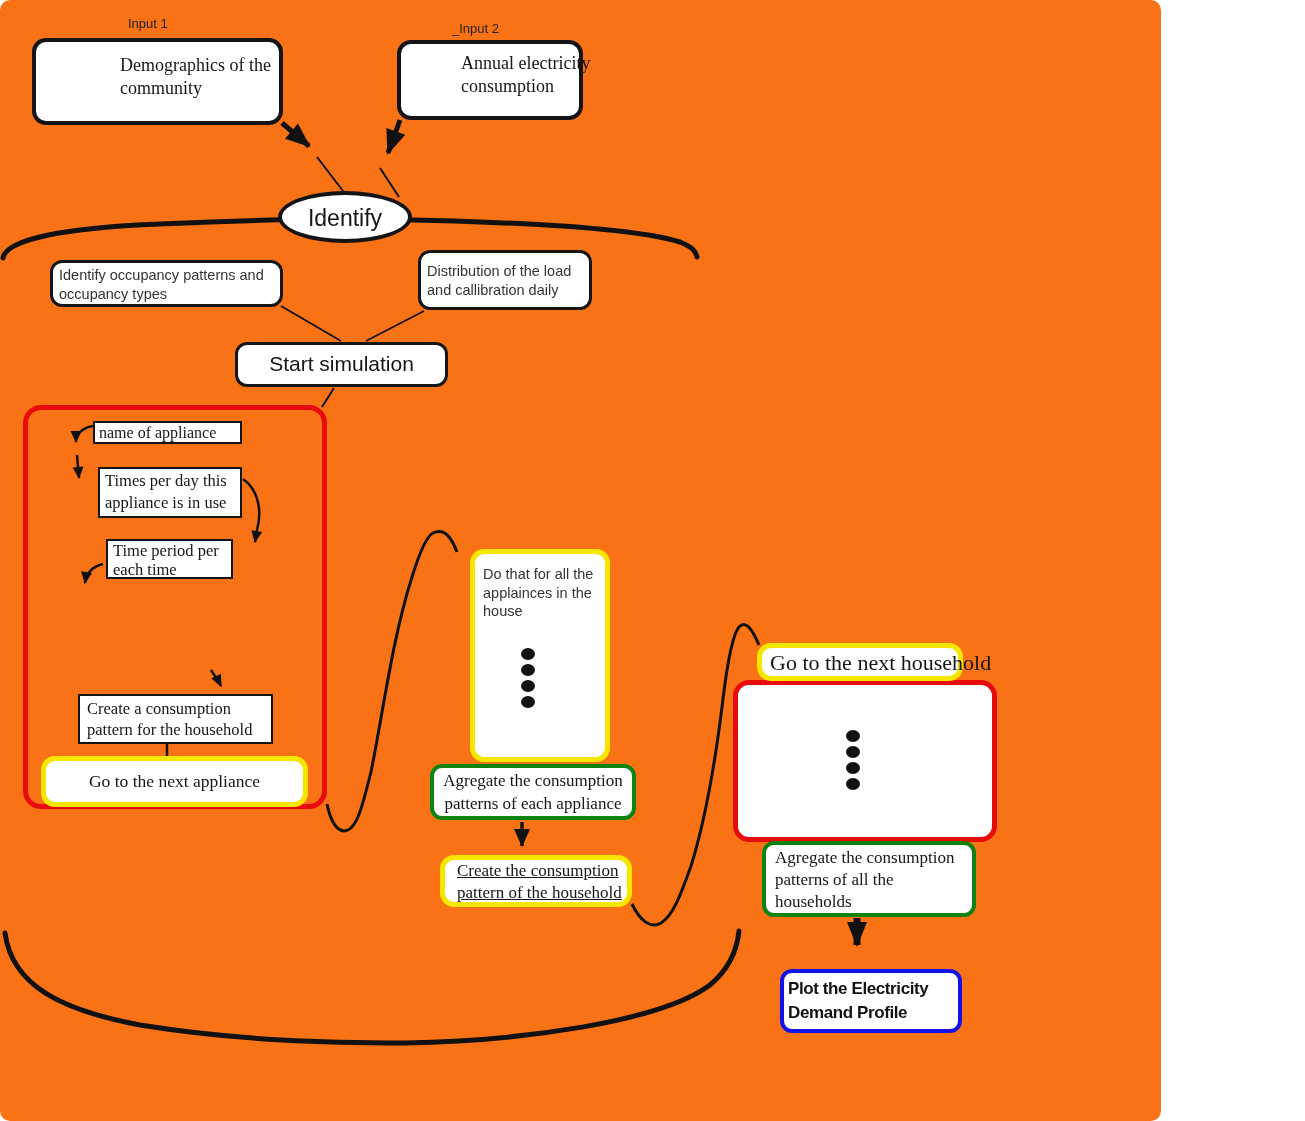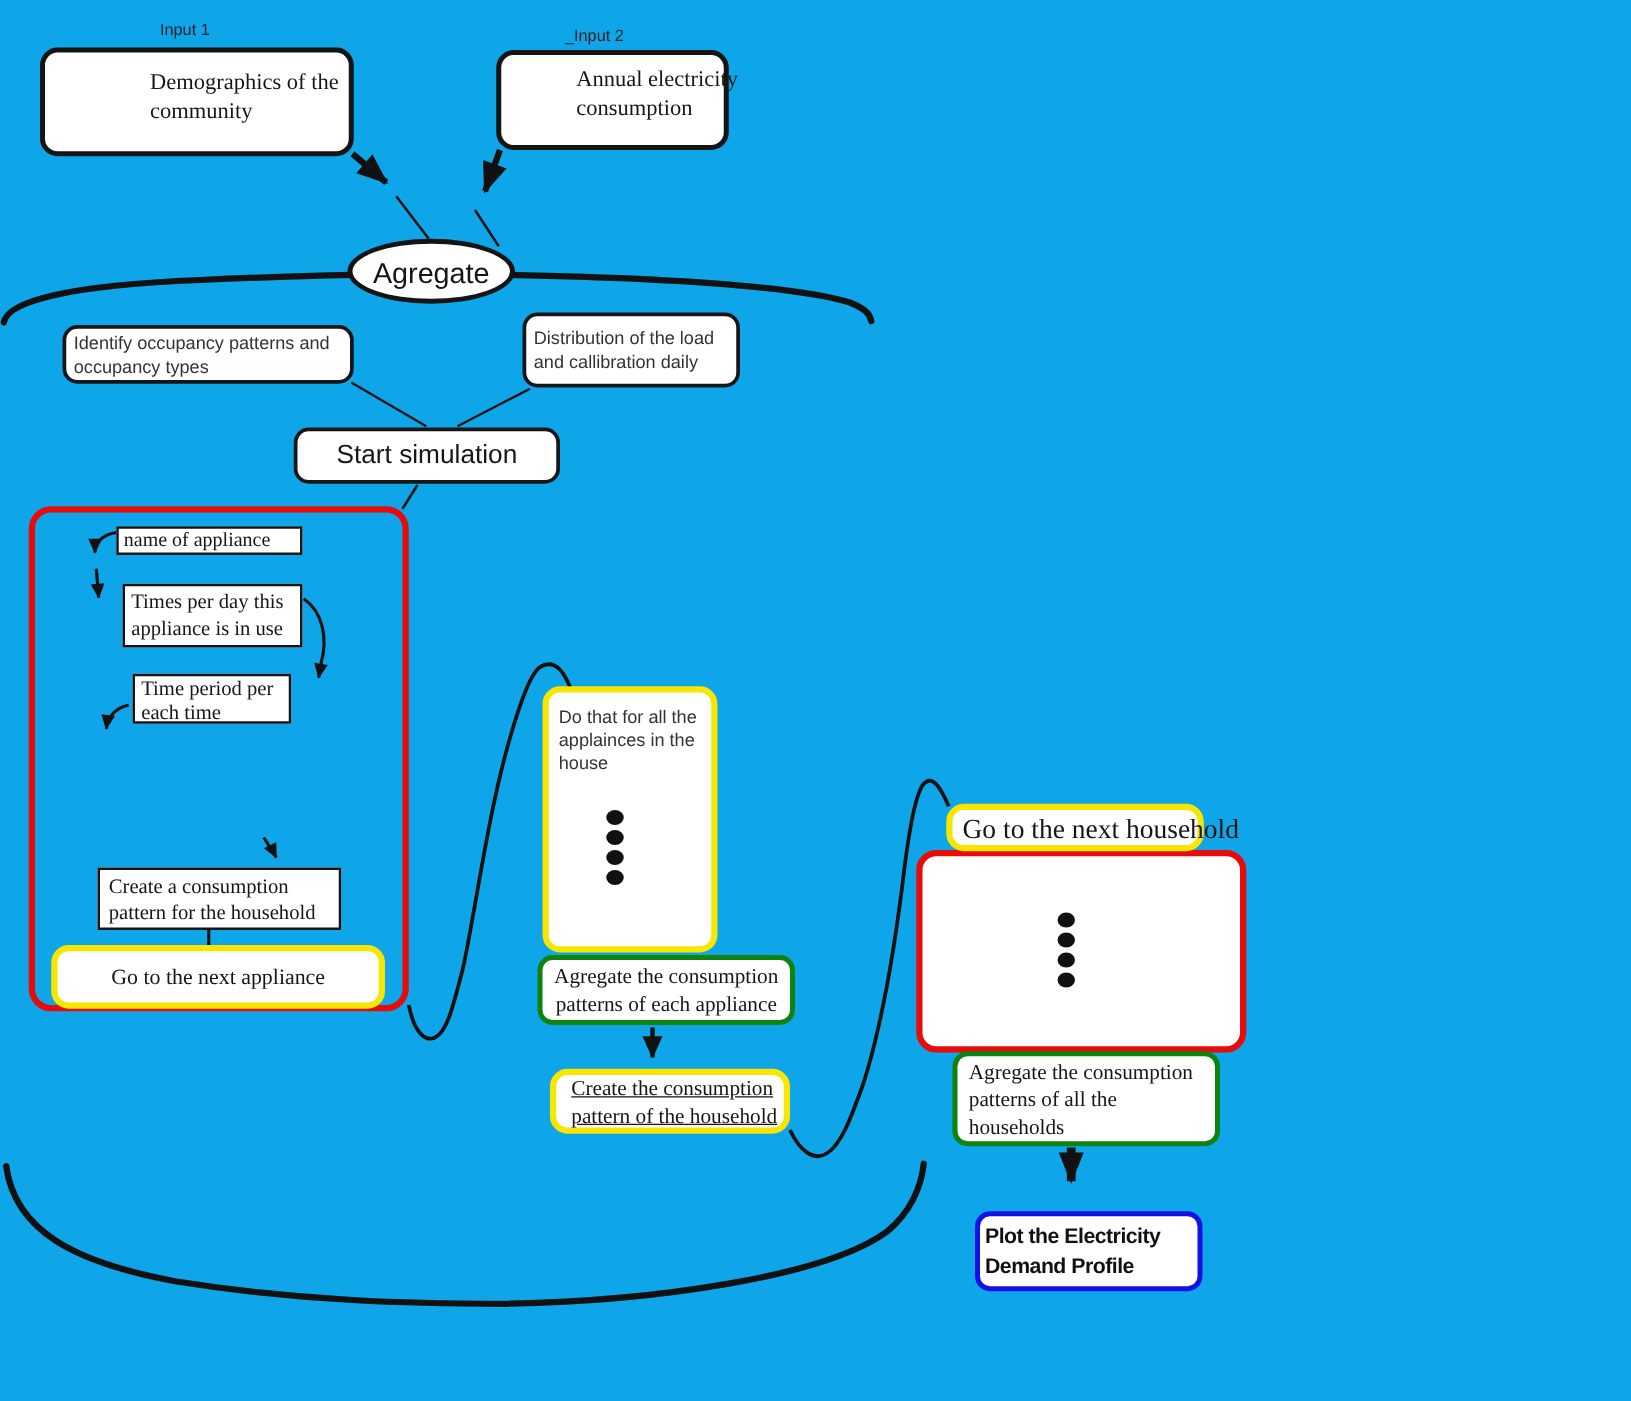--- a/index.html
+++ b/index.html
@@ -1,17 +1,17 @@
 <!DOCTYPE html>
 <html><head>
 <meta charset="utf-8">
 <style>
   html,body{margin:0;padding:0;background:#ffffff;}
-  #canvas{position:relative;width:1305px;height:1121px;background:#0ea5e9;overflow:hidden;
-          font-family:"Liberation Serif", serif;color:#161616;}
+  #canvas{position:relative;width:1161px;height:1121px;background:#f97316;overflow:hidden;
+          font-family:"Liberation Serif", serif;color:#161616;border-radius:10px;}
   #wires{position:absolute;left:0;top:0;z-index:1;}
   .abs{position:absolute;z-index:2;box-sizing:border-box;background:#ffffff;}
   .bt{white-space:pre;}
   .lbl{font-family:"Liberation Sans", sans-serif;font-size:13px;color:#222;background:transparent;}
   .blackbox{border:4px solid #141414;border-radius:14px;padding-left:42px;}
   .thinbox{border:3px solid #161616;border-radius:12px;font-family:"Liberation Sans", sans-serif;
            font-size:14.5px;color:#333;line-height:19px;}
   .sq{border:2px solid #141414;border-radius:0;}
   .yellow{border:5px solid #f7e600;border-radius:14px;}
   .green{border:4px solid #0f830f;border-radius:12px;}
@@ -71,21 +71,21 @@
 community</div>
   </div>
 
   <div class="abs lbl" style="left:452px;top:21px;">_Input 2</div>
   <div class="abs blackbox" style="left:397px;top:40px;width:186px;height:80px;">
     <div class="bt" style="padding:8px 0 0 18px;font-size:18px;line-height:23px;">Annual electricity
 consumption</div>
   </div>
 
   <div class="abs ellipse" style="left:278px;top:191px;width:134px;height:52px;">
-    <div style="font-size:23px;line-height:46px;">Agregate</div>
+    <div style="font-size:23px;line-height:46px;">Identify</div>
   </div>
 
   <div class="abs thinbox" style="left:50px;top:260px;width:233px;height:47px;">
     <div class="bt" style="padding:3px 6px;">Identify occupancy patterns and
 occupancy types</div>
   </div>
   <div class="abs thinbox" style="left:418px;top:250px;width:174px;height:60px;">
     <div class="bt" style="padding:9px 6px;">Distribution of the load
 and callibration daily</div>
   </div>
@@ -113,21 +113,21 @@
 
   <div class="abs sq" style="left:78px;top:694px;width:195px;height:50px;">
     <div class="bt" style="padding:2px 7px;font-size:16.5px;line-height:21px;">Create a consumption
 pattern for the household</div>
   </div>
 
   <div class="abs yellow" style="left:41px;top:756px;width:267px;height:51px;text-align:center;">
     <div class="bt" style="font-size:17.5px;line-height:40px;">Go to the next appliance</div>
   </div>
 
-  <div class="abs yellow" style="left:434px;top:549px;width:140px;height:213px;">
+  <div class="abs yellow" style="left:470px;top:549px;width:140px;height:213px;">
     <div class="bt" style="padding:11px 0 0 8px;font-family:'Liberation Sans',sans-serif;font-size:14.5px;line-height:18.5px;color:#333;">Do that for all the
 applainces in the
 house</div>
     <div class="dots" style="left:46px;top:94px;">
       <span class="dot"></span>
         <span class="dot"></span>
         <span class="dot"></span>
         <span class="dot"></span>
     </div>
   </div>

